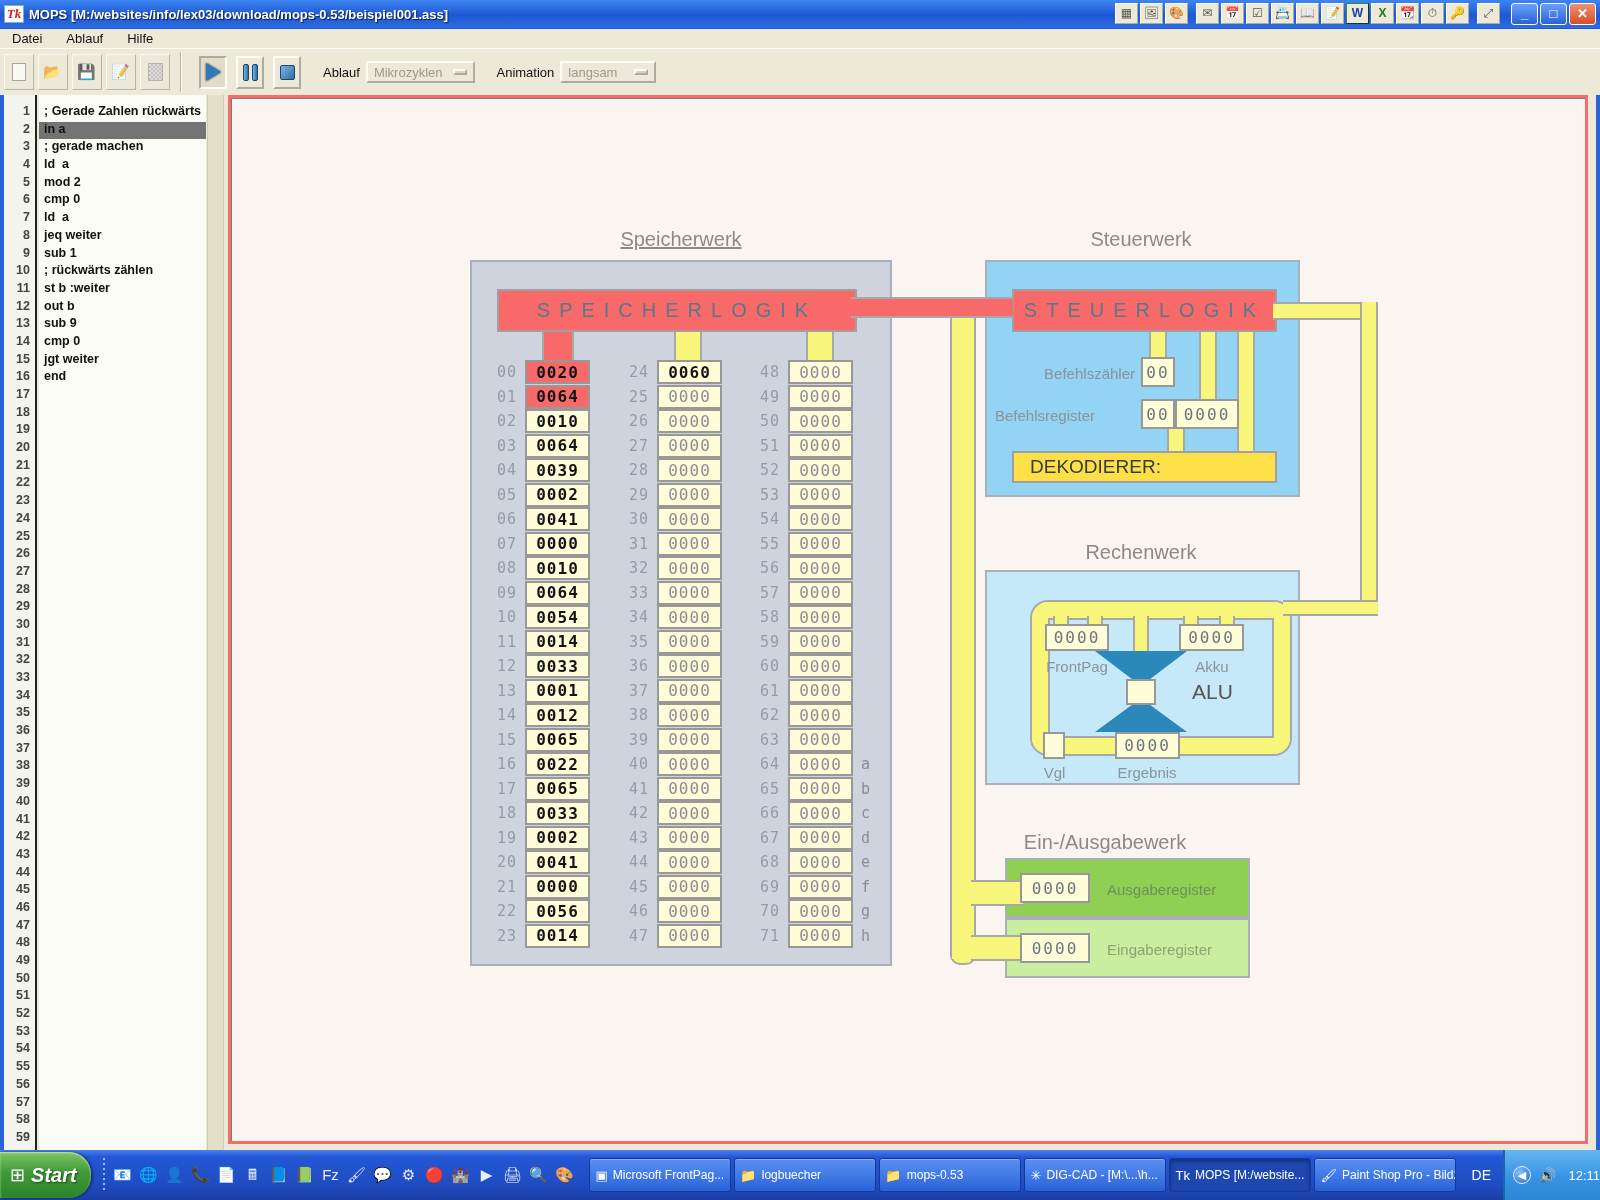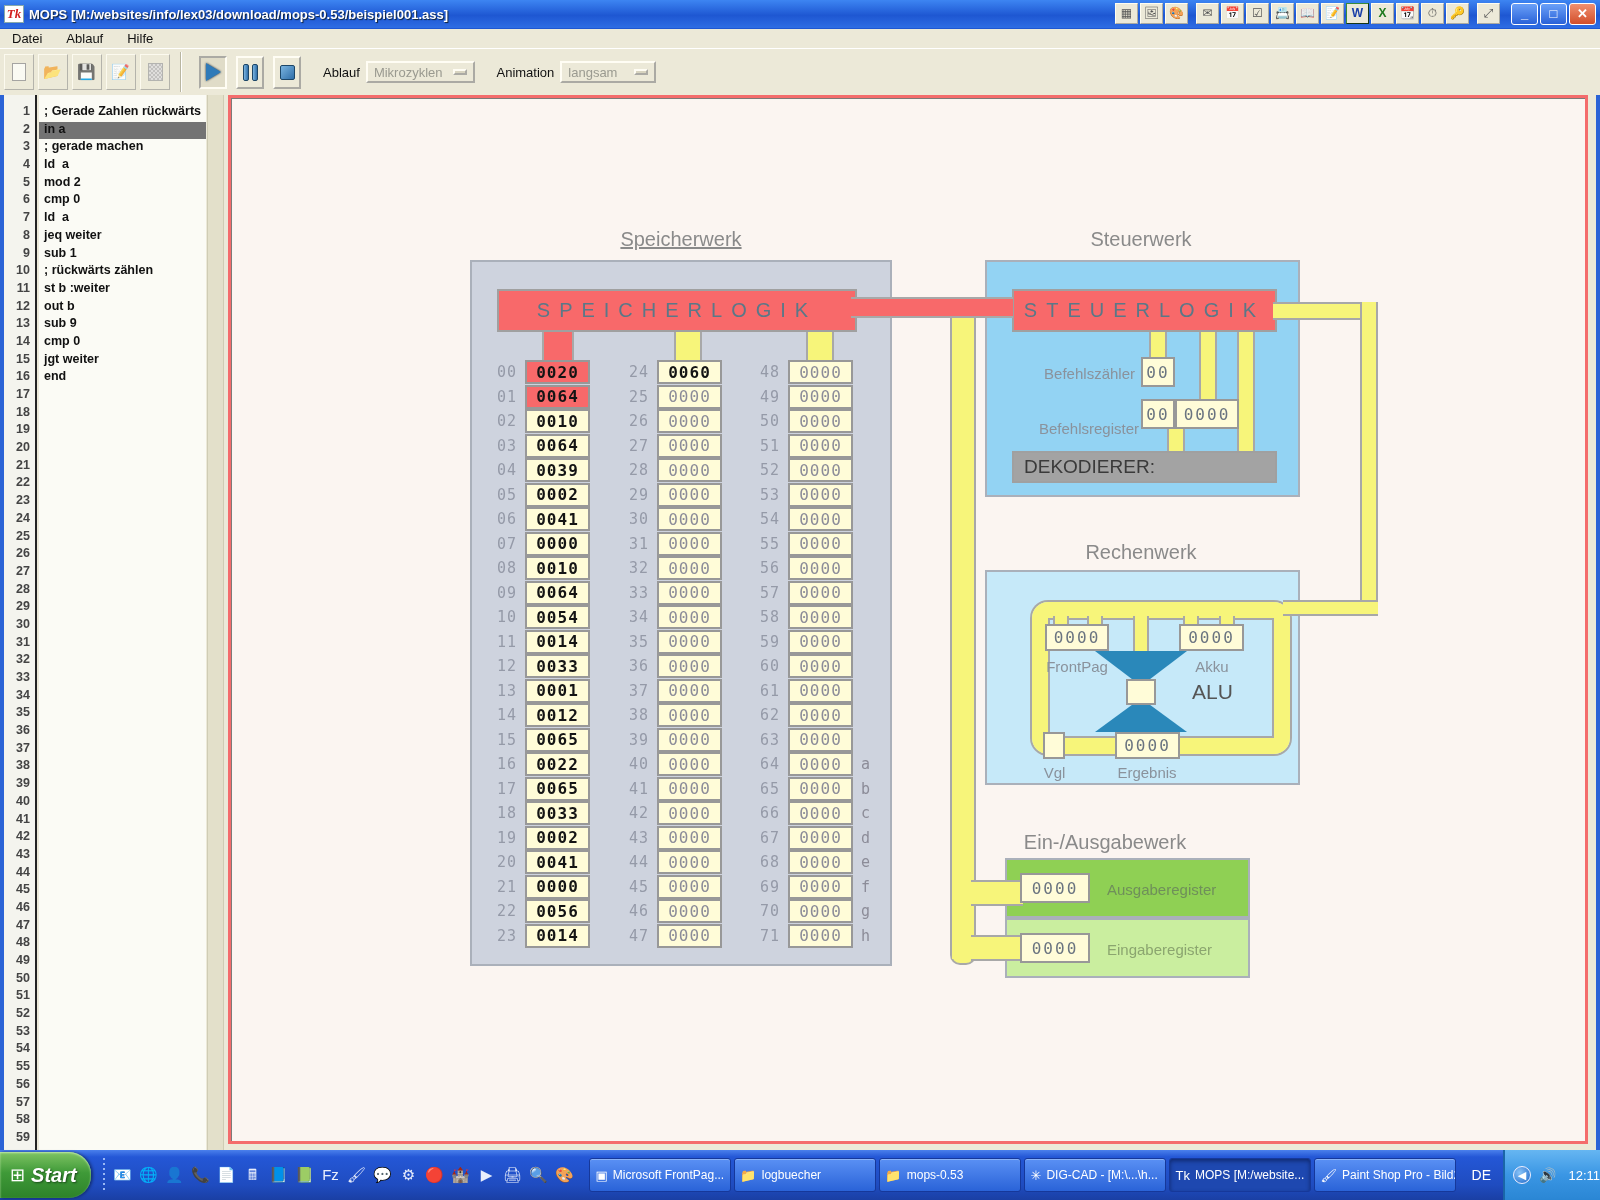--- a/index.html
+++ b/index.html
@@ -85,22 +85,22 @@
   .mcell{width:65px;height:24px;background:#fffcd8;border:2px solid #989898;
     font-family:"DejaVu Sans Mono",monospace;font-size:16px;letter-spacing:1px;color:#8c8c98;
     display:flex;align-items:center;justify-content:center;}
   .mcell.act{color:#141414;font-weight:bold;}
   .mcell.hl{background:#f8696a;}
   .mtag{width:16px;margin-left:8px;font-family:"DejaVu Sans Mono",monospace;font-size:15px;color:#8c8c98;}
   .ring{position:absolute;border:16px solid #f7f57a;border-radius:16px;
     box-shadow:0 0 0 2px #a8a8a8, inset 0 0 0 2px #a8a8a8;}
   .funnel{position:absolute;background:#2a88ba;}
   .alu-text{position:absolute;font-size:21px;color:#555;}
-  .deko{position:absolute;background:#a3a3a3;border:2px solid #a0a0a0;color:#3a3a3a;
-    font-size:19px;display:flex;align-items:center;padding-left:10px;}
+  .deko{position:absolute;background:#fde047;border:2px solid #a0a0a0;color:#3a3a3a;
+    font-size:19px;display:flex;align-items:center;padding-left:16px;}
 
   
   .taskbar{position:absolute;left:0;top:1150px;width:1600px;height:50px;
     background:linear-gradient(180deg,#4a80ec 0%,#2457d6 14%,#1f4cc0 70%,#1a3fa4 100%);
     display:flex;align-items:center;}
   .startbtn{width:100px;height:46px;margin:2px 0;border-radius:0 22px 22px 0;
     background:linear-gradient(180deg,#7fc464 0%,#3f9a38 45%,#2d822a 100%);
     display:flex;align-items:center;gap:6px;padding-left:10px;
     box-shadow:inset 0 1px 2px #bfe8a8, 2px 0 3px rgba(0,0,0,.4);}
   .startbtn .flag{font-size:18px;color:#fff;}
@@ -712,21 +712,21 @@
     </div>
 
     <div class="unitbox" style="left:754px;top:162px;width:315px;height:237px;background:#93d3f3;">
       <div class="pipe v" style="left:162px;top:70px;width:18px;height:25px;"></div>
       <div class="pipe v" style="left:212px;top:70px;width:18px;height:67px;"></div>
       <div class="pipe v" style="left:250px;top:70px;width:18px;height:119px;"></div>
       <div class="pipe v" style="left:180px;top:167px;width:18px;height:22px;"></div>
       <div class="logicbox" style="left:25px;top:27px;width:265px;height:43px;">STEUERLOGIK</div>
       <div class="dlabel" style="left:20px;top:103px;width:128px;text-align:right;">Befehlszähler</div>
       <div class="regbox" style="left:154px;top:95px;width:34px;height:30px;">00</div>
-      <div class="dlabel" style="left:14px;top:145px;width:138px;text-align:right;margin-top:13px;">Befehlsregister</div>
+      <div class="dlabel" style="left:8px;top:145px;width:138px;">Befehlsregister</div>
       <div class="regbox" style="left:154px;top:137px;width:34px;height:30px;">00</div>
       <div class="regbox" style="left:188px;top:137px;width:64px;height:30px;">0000</div>
       <div class="deko" style="left:25px;top:189px;width:265px;height:32px;">DEKODIERER:</div>
     </div>
 
     <div class="unitbox" style="left:754px;top:472px;width:315px;height:215px;background:#c6e9f9;">
       <div class="ring" style="left:45px;top:30px;width:258px;height:152px;"></div>
       <div class="pipe" style="left:66px;top:44px;width:16px;height:10px;border-left:2px solid #a8a8a8;border-right:2px solid #a8a8a8;"></div>
       <div class="pipe" style="left:100px;top:44px;width:16px;height:10px;border-left:2px solid #a8a8a8;border-right:2px solid #a8a8a8;"></div>
       <div class="pipe" style="left:196px;top:44px;width:16px;height:10px;border-left:2px solid #a8a8a8;border-right:2px solid #a8a8a8;"></div>

